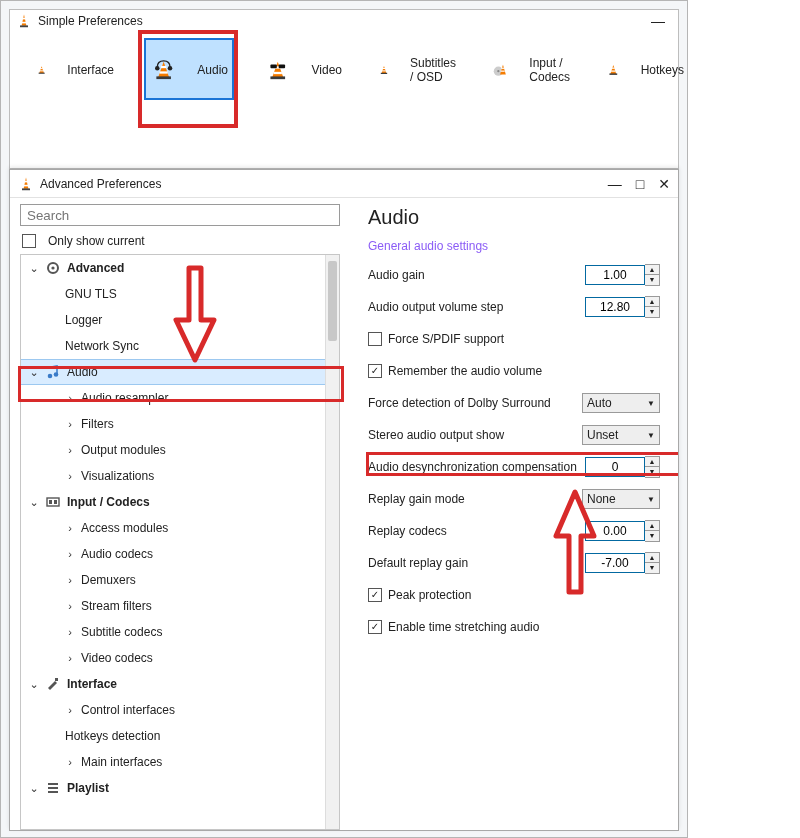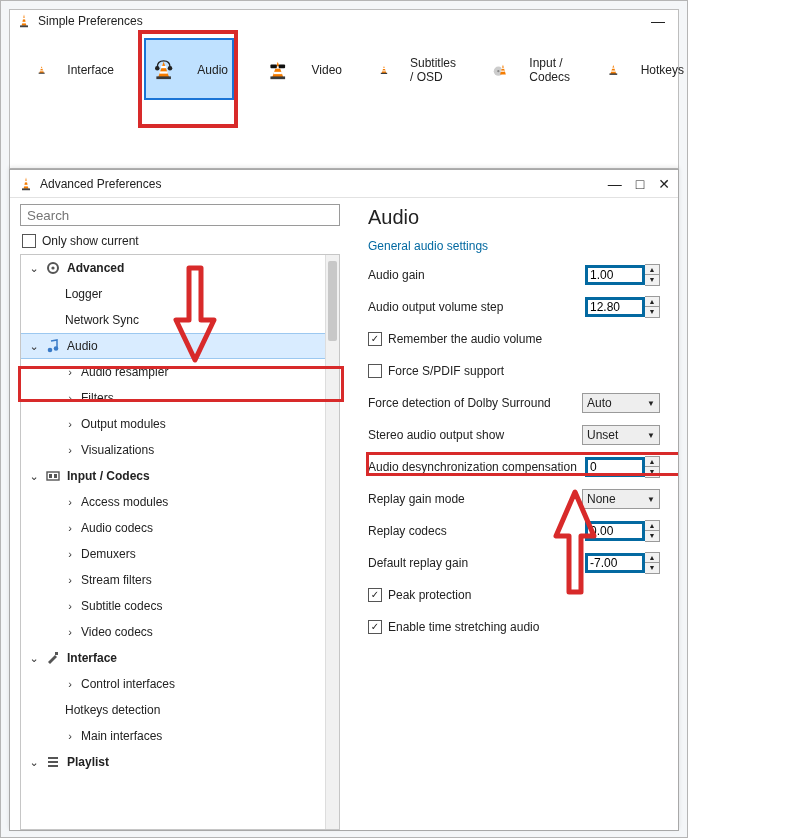--- a/index.html
+++ b/index.html
@@ -20,43 +20,43 @@
   .catbar-wrap { position:relative; }
   .red-box-audio { position:absolute; border:4px solid #d82a2a; pointer-events:none; }
 
   
   .win-adv { position:absolute; left:8px; top:168px; right:8px; bottom:6px; background:#fff; border:1px solid #a8a8a8; box-shadow:0 -2px 4px rgba(0,0,0,.1); display:flex; flex-direction:column; }
   .win-adv .titlebar { height:28px; display:flex; align-items:center; padding:0 8px; border-bottom:1px solid #e2e2e2; }
   .win-adv .titlebar .winbtns { display:flex; gap:14px; margin-left:auto; font-size:14px; }
   .win-adv .body { flex:1; display:flex; overflow:hidden; position:relative; }
   .leftcol { width:340px; border-right:0; padding:6px 0 0 10px; display:flex; flex-direction:column; }
   .searchbox { width:320px; height:22px; border:1px solid #9a9a9a; padding:2px 6px; color:#888; }
-  .onlyshow { display:flex; align-items:flex-end; gap:6px; margin:8px 0 6px 2px; }
+  .onlyshow { display:flex; align-items:flex-end; gap:12px; margin:8px 0 6px 2px; }
   .onlyshow .cb { width:14px; height:14px; border:1px solid #555; display:inline-block; }
   .tree { position:relative; flex:1; border:1px solid #c6c6c6; width:320px; overflow:hidden; }
   .tree-inner { position:absolute; inset:0; overflow:hidden; }
   .tree .row { display:flex; align-items:center; height:26px; padding-left:8px; gap:6px; }
   .tree .row.lvl2 { padding-left:44px; }
   .tree .row .expander { width:10px; text-align:center; color:#333; font-size:11px; }
   .tree .row .ticon { width:16px; height:16px; display:inline-flex; }
   .tree .row .ticon svg { width:100%; height:100%; }
   .tree .row.sel { background:#d9ecff; border-top:1px solid #9cc8f0; border-bottom:1px solid #9cc8f0; }
   .tree .scrollbar { position:absolute; right:0; top:0; bottom:0; width:14px; background:#f1f1f1; border-left:1px solid #ddd; }
   .tree .scrollbar .thumb { position:absolute; left:2px; right:2px; top:6px; height:80px; background:#c8c8c8; border-radius:2px; }
 
   .rightcol { flex:1; padding:8px 18px 0 18px; position:relative; }
   .rightcol h2 { margin:0 0 10px 0; font-weight:400; font-size:20px; }
-  .subhdr { color:#0369a1; margin-bottom:10px; }
+  .subhdr { color:#8b5cf6; margin-bottom:10px; }
   .form { display:flex; flex-direction:column; gap:8px; }
   .frow { display:flex; align-items:center; height:24px; }
   .frow .flabel { flex:1; padding-right:8px; }
   .frow .cb { width:14px; height:14px; border:1px solid #555; display:inline-flex; align-items:center; justify-content:center; margin-right:6px; font-size:10px; line-height:1; }
   .frow .cb.checked::after { content:"✓"; }
   .spin { display:flex; align-items:center; }
-  .spin input { width:60px; height:20px; border:3px solid #0369a1; text-align:left; font-family:inherit; font-size:12px; }
+  .spin input { width:60px; height:20px; border:1px solid #0369a1; text-align:center; font-family:inherit; font-size:12px; }
   .spin .btns { display:flex; flex-direction:column; border:1px solid #9a9a9a; border-left:none; }
   .spin .btns span { width:14px; height:10px; font-size:7px; text-align:center; line-height:10px; background:#f2f2f2; }
   .spin .btns span:first-child { border-bottom:1px solid #9a9a9a; }
   .dropdown { width:78px; height:20px; border:1px solid #9a9a9a; background:#eee; display:flex; align-items:center; justify-content:space-between; padding:0 4px; }
   .dropdown .arrow { font-size:8px; }
 
   
   .arrow-anno { position:absolute; pointer-events:none; }
   .arrow-anno svg { width:100%; height:100%; overflow:visible; }
   .red-outline { position:absolute; border:3px solid #d82a2a; pointer-events:none; }
@@ -194,20 +194,23 @@
               <span class="expander">⌄</span>
               <span class="ticon">
                   <svg viewBox="0 0 16 16">
                     <circle cx="8" cy="8" r="5" fill="none" stroke="#555" stroke-width="2"></circle>
                     <circle cx="8" cy="8" r="1.6" fill="#555"></circle>
                   </svg>
                 </span>
               <span style="font-weight:700">Advanced</span>
             </div>
             <div class="row lvl2">
+                <span>GNU TLS</span>
+              </div>
+            <div class="row lvl2">
                 <span>Logger</span>
               </div>
             <div class="row lvl2">
                 <span>Network Sync</span>
               </div>
 
             <div class="row sel">
               <span class="expander">⌄</span>
               <span class="ticon">
                   <svg viewBox="0 0 16 16">
@@ -333,27 +336,27 @@
               <span class="spin">
                 <input value="12.80" style="">
                 <span class="btns">
                   <span>▲</span>
                   <span>▼</span>
                 </span>
               </span>
             </div>
 
           <div class="frow">
+              <span class="cb"></span>
+              <span class="flabel">Force S/PDIF support</span>
+            </div>
+
+          <div class="frow">
               <span class="cb checked"></span>
               <span class="flabel">Remember the audio volume</span>
-            </div>
-
-          <div class="frow">
-              <span class="cb"></span>
-              <span class="flabel">Force S/PDIF support</span>
             </div>
 
           <div class="frow">
               <span class="flabel">Force detection of Dolby Surround</span>
               <span class="dropdown">
                 <span>Auto</span>
                 <span class="arrow">▼</span>
               </span>
             </div>
 

